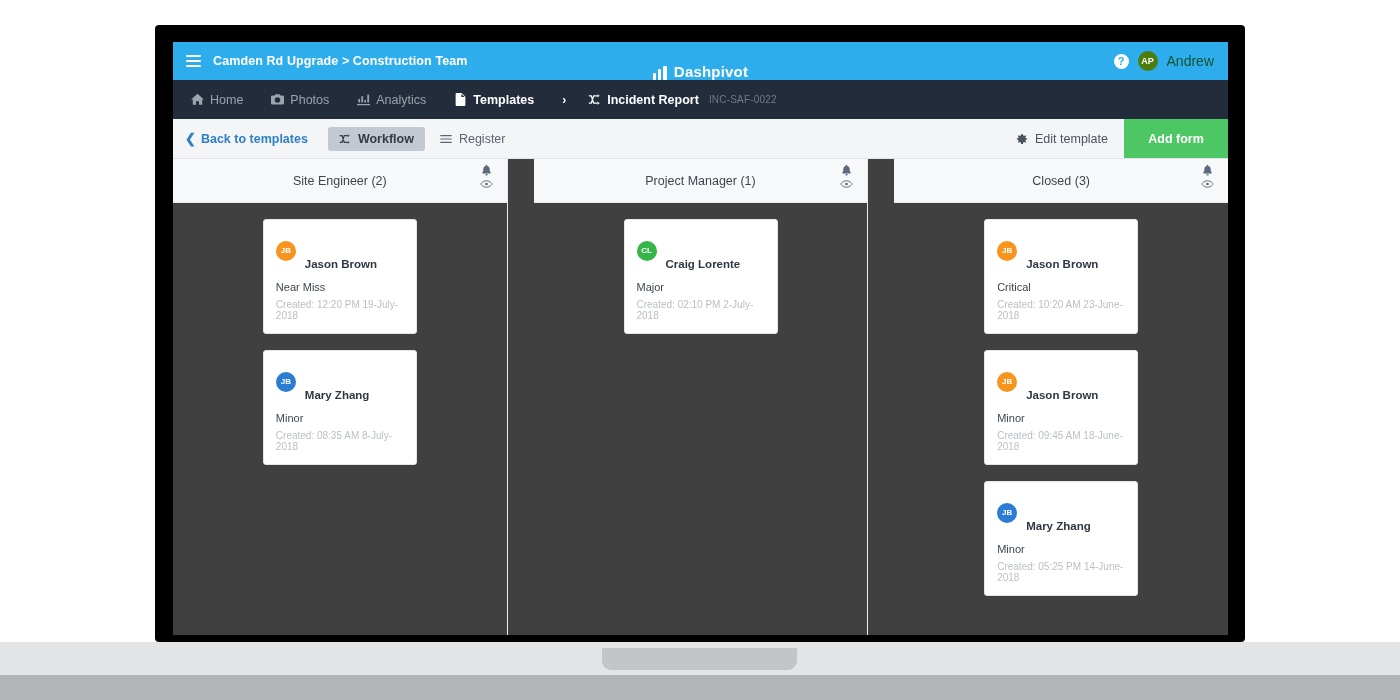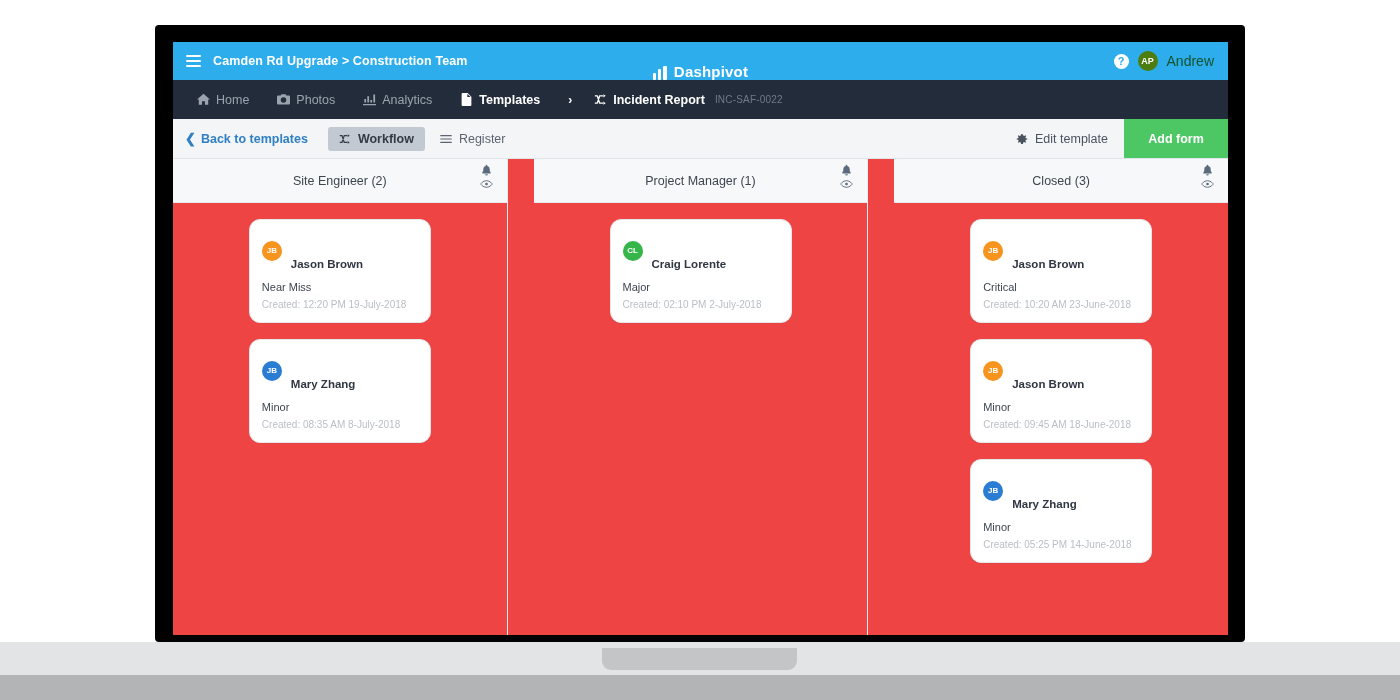--- a/index.html
+++ b/index.html
@@ -81,21 +81,21 @@
     width: 20px; height: 20px; border-radius: 50%; background: #4d7c0f;
     color: #ffffff; font-size: 9px; font-weight: bold;
     display: flex; align-items: center; justify-content: center;
     cursor: pointer;
   }
   .user-name { font-size: 14px; color: #14532d; }
 
   
   .navbar {
     height: 39px; background: #232c3b;
-    display: flex; align-items: center; padding-left: 24px; gap: 0;
+    display: flex; align-items: center; padding-left: 18px; gap: 0;
   }
   .nav-item {
     display: flex; align-items: center; gap: 6px;
     font-size: 12.5px; color: #9aa3ae; cursor: pointer;
     margin-right: 28px; white-space: nowrap;
   }
   .nav-item.active { color: #ffffff; font-weight: bold; }
   .nav-icon { display: inline-flex; width: 13px; height: 13px; align-items: center; justify-content: center; }
   .nav-icon svg { display: block; }
   .nav-sep { color: #ffffff; font-size: 12px; font-weight: bold; margin-right: 22px; }
@@ -124,38 +124,38 @@
     font-size: 12.5px; color: #4a535f; cursor: pointer; padding: 0 16px;
   }
   .add-form {
     background: #4cc764; color: #ffffff; font-size: 12.5px; font-weight: bold;
     display: flex; align-items: center; justify-content: center;
     width: 104px; cursor: pointer; border: none;
     font-family: "Liberation Sans", sans-serif;
   }
 
   
-  .board { display: flex; height: 513px; background: #ef4444; gap: 26px; }
+  .board { display: flex; height: 513px; background: #404040; gap: 26px; }
   .column { flex: 1 1 0; border-right: 1px solid #e8eaed; position: relative; }
   .column:last-child { border-right: none; }
   .col-head {
     height: 44px; background: #f7f8f9; border-bottom: 1px solid #e8eaed;
     display: flex; align-items: center; justify-content: center; position: relative;
   }
   .col-title { font-size: 12.5px; color: #3d4650; }
   .col-icons {
     position: absolute; right: 14px; top: 5px;
     display: flex; flex-direction: column; align-items: center; gap: 3px;
   }
   .col-icons svg { display: block; cursor: pointer; }
   .col-body { padding: 16px 0; }
 
   .card {
-    width: 182px; margin: 0 auto 16px auto;
-    background: #ffffff; border: 1px solid #e4e7ea; border-radius: 11px;
+    width: 154px; margin: 0 auto 16px auto;
+    background: #ffffff; border: 1px solid #e4e7ea; border-radius: 3px;
     padding: 11px 12px 12px 12px; cursor: pointer;
     box-shadow: 0 1px 1px rgba(0,0,0,.03);
   }
   .card-head { display: flex; align-items: center; gap: 9px; margin-bottom: 11px; }
   .avatar {
     width: 20px; height: 20px; border-radius: 50%;
     color: #ffffff; font-size: 8px; font-weight: bold;
     display: flex; align-items: center; justify-content: center; flex: 0 0 auto;
   }
   .card-name { font-size: 11.5px; color: #2f3742; font-weight: bold; margin-top: 27px; }

